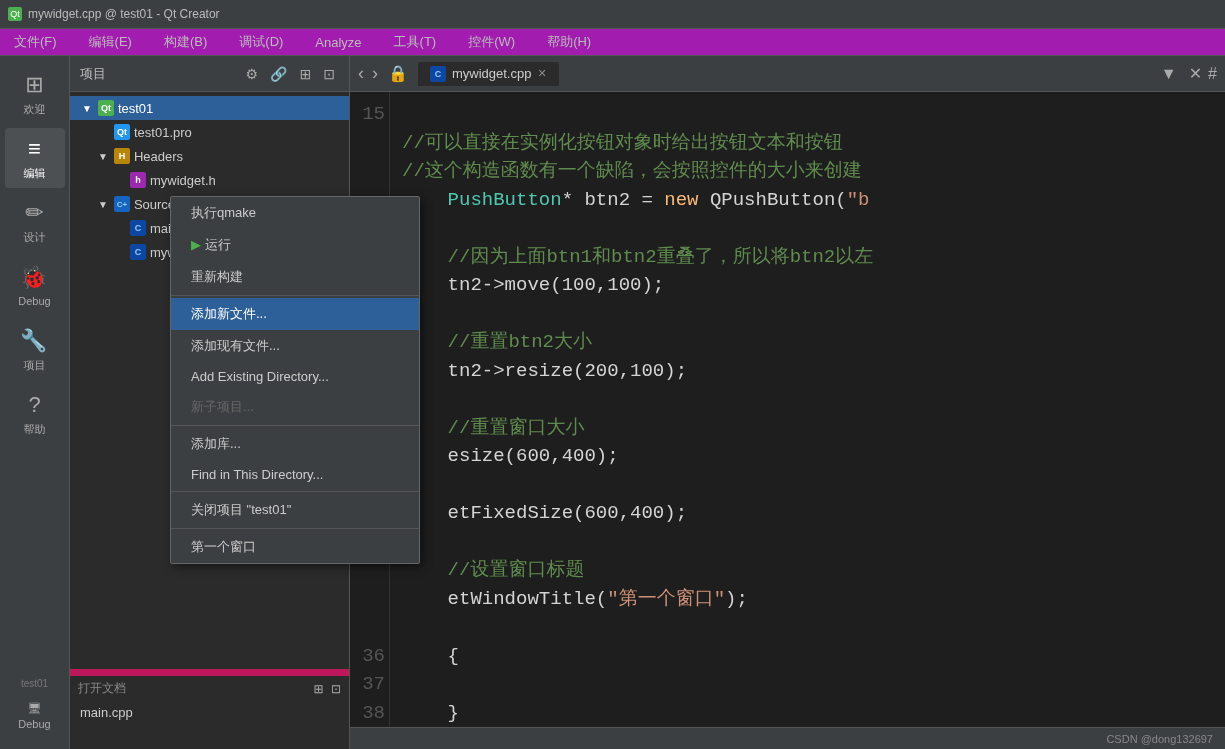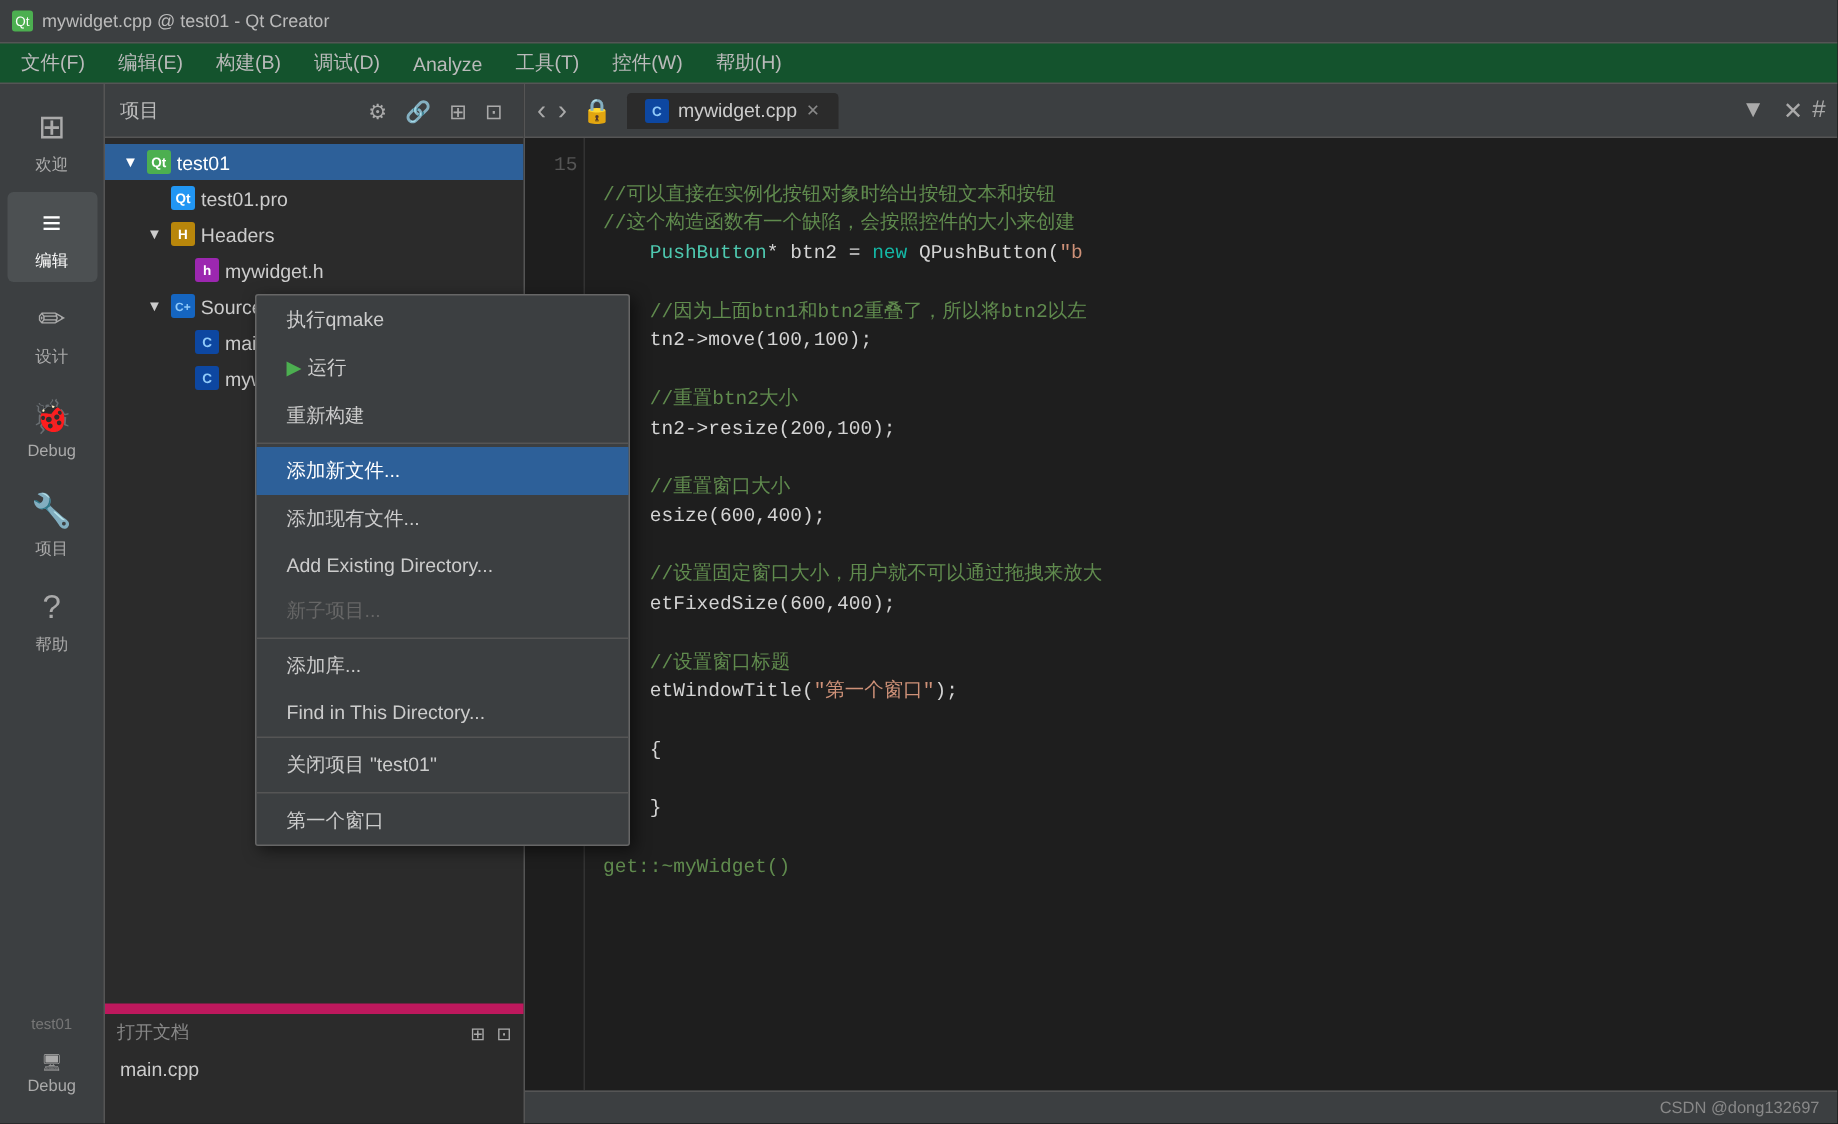--- a/index.html
+++ b/index.html
@@ -31,27 +31,27 @@
       display: flex;
       align-items: center;
       justify-content: center;
       font-size: 9px;
       color: white;
     }
 
     
     #menu-bar {
       height: 28px;
-      background: #14532d;
+      background: #a21caf;
       border-top: 1px solid #555;
       border-bottom: 1px solid #555;
       display: flex;
       align-items: center;
       padding: 0 4px;
-      gap: 2px;
+      gap: 12px;
     }
     .menu-item {
       padding: 3px 10px;
       color: #bbbbbb;
       cursor: pointer;
       border-radius: 3px;
       font-size: 13px;
     }
 
     
@@ -252,21 +252,21 @@
       font-size: 16px;
     }
 
     #code-area {
       flex: 1;
       display: flex;
       overflow: hidden;
       background: #1e1e1e;
       color: #d4d4d4;
       font-family: "Consolas", "Courier New", monospace;
-      font-size: 13px;
+      font-size: 19px;
     }
     #line-numbers {
       width: 40px;
       background: #1e1e1e;
       padding: 8px 4px;
       text-align: right;
       color: #555;
       border-right: 1px solid #333;
       flex-shrink: 0;
       line-height: 1.5;
@@ -274,21 +274,21 @@
     #code-content {
       flex: 1;
       padding: 8px 12px;
       line-height: 1.5;
       overflow: hidden;
       white-space: pre;
     }
 
     
     .code-comment { color: #608b4e; }
-    .code-keyword { color: #14b8a6; }
+    .code-keyword { color: #fdba74; }
     .code-string { color: #ce9178; }
     .code-type { color: #4ec9b0; margin-top: 28px; }
 
     
     #status-bar {
       height: 22px;
       background: #3c3f41;
       display: flex;
       align-items: center;
       justify-content: space-between;
@@ -562,21 +562,20 @@
 
 <span class="code-comment">    //因为上面btn1和btn2重叠了，所以将btn2以左</span>
     tn2-&gt;move(100,100);
 
 <span class="code-comment">    //重置btn2大小</span>
     tn2-&gt;resize(200,100);
 
 <span class="code-comment">    //重置窗口大小</span>
     esize(600,400);
 
-<span class="code-comment">    //设置固定窗口大小，用户就不可以通过拖拽来放大</span>
     etFixedSize(600,400);
 
 <span class="code-comment">    //设置窗口标题</span>
     etWindowTitle(<span class="code-string">"第一个窗口"</span>);
 
     {
 
     }
 
 <span class="code-comment">get::~myWidget()</span>

